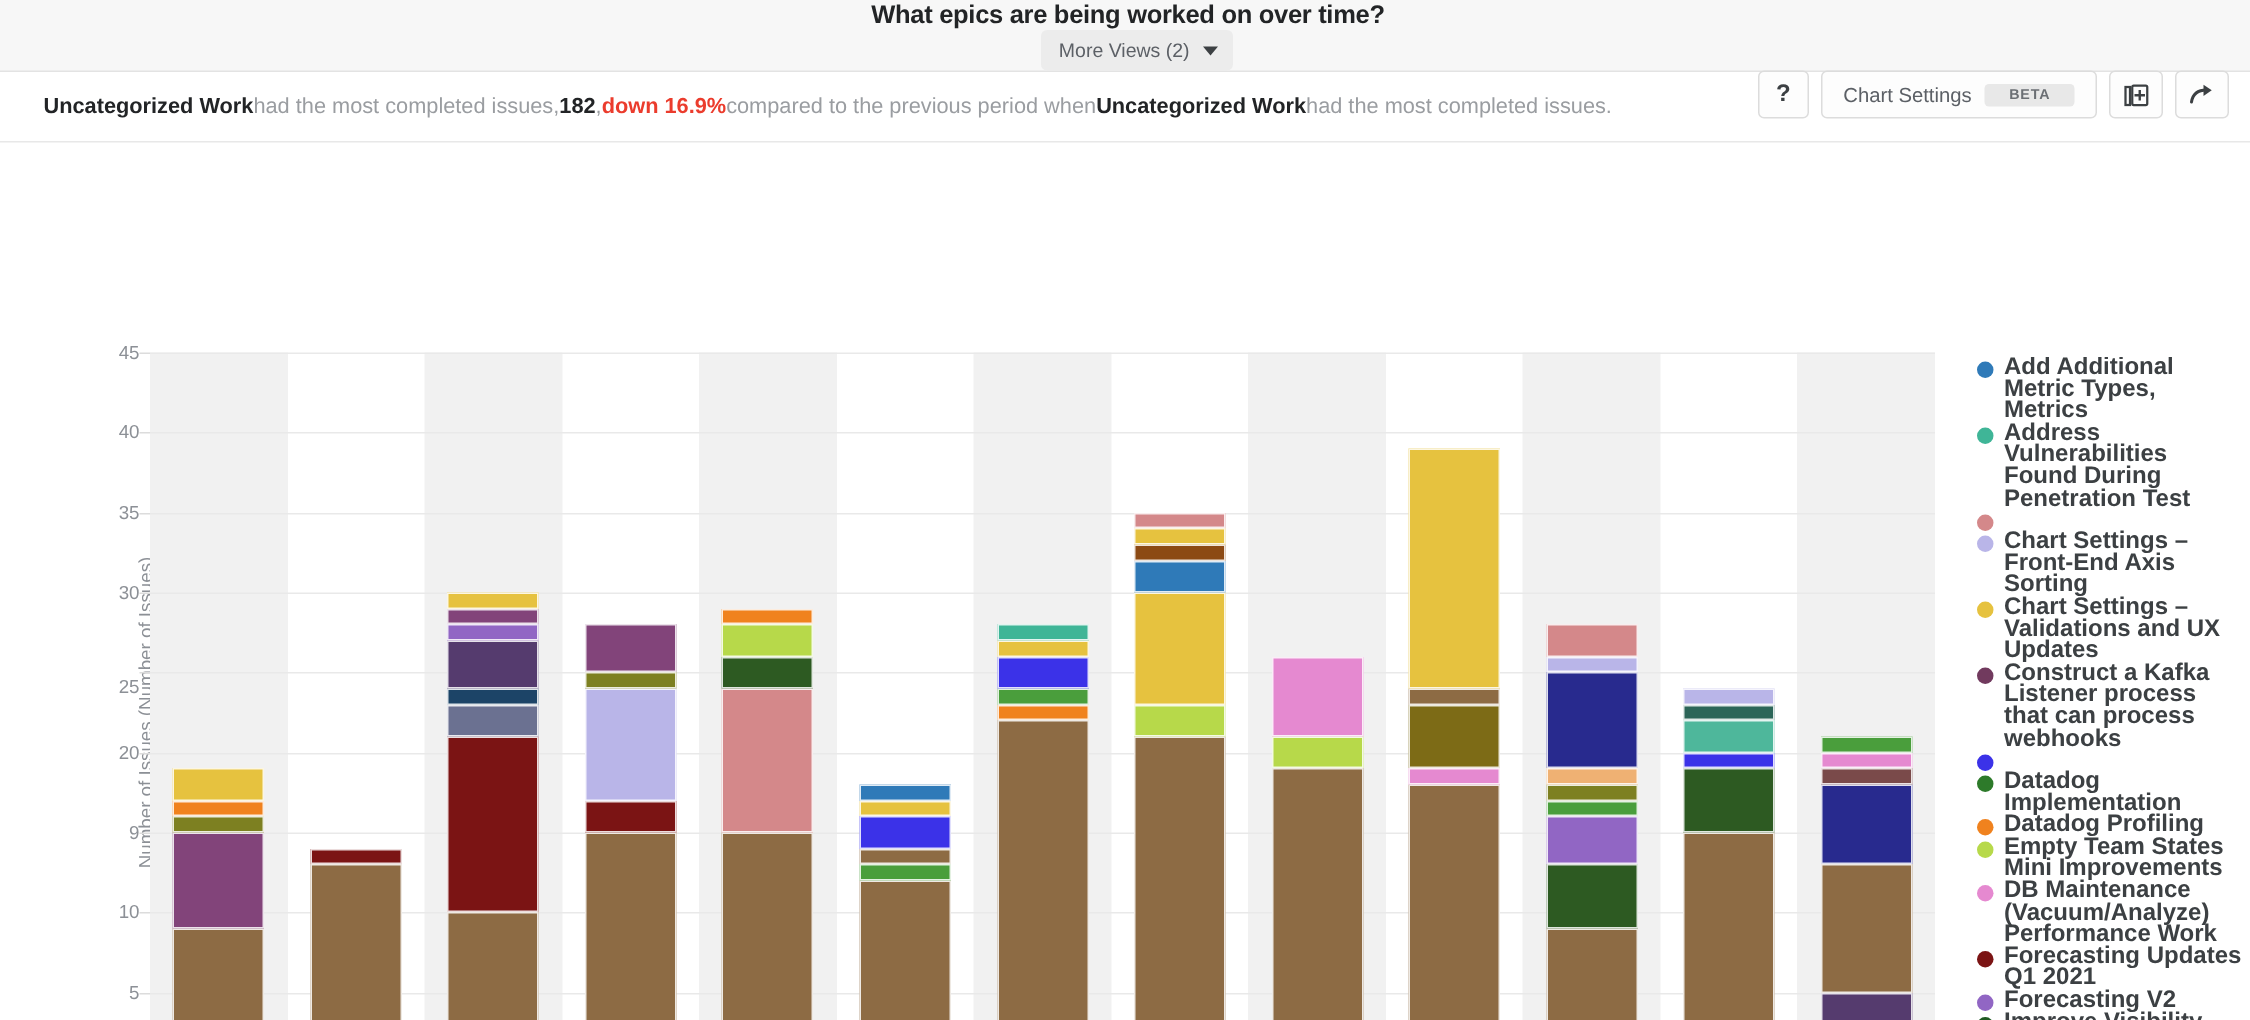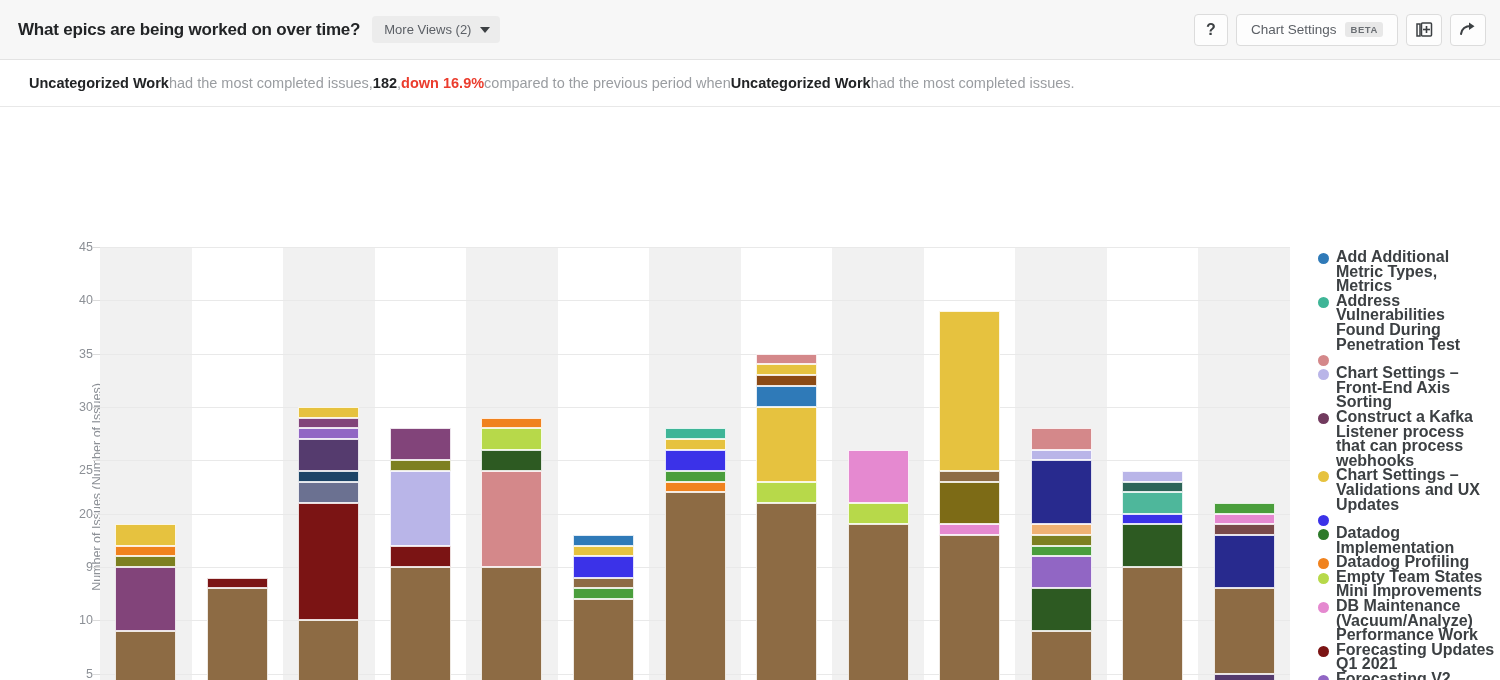--- a/index.html
+++ b/index.html
@@ -5,26 +5,27 @@
   html,body{margin:0;padding:0;}
   body{
     width:1500px;height:680px;overflow:hidden;
     background:#ffffff;
     font-family:"Liberation Sans", sans-serif;
     color:#3c4043;
     -webkit-font-smoothing:antialiased;
   }
   
   .header{
-    height:60px;box-sizing:border-box;
+    height:48px;box-sizing:border-box;
     background:#f7f7f7;
     border-bottom:1px solid #e3e3e3;
     display:flex;align-items:center;
     padding:0 14px 0 18px;
     position:relative;
+    flex-direction:column;
   }
   .page-title{
     font-size:17px;font-weight:bold;color:#222426;
     letter-spacing:-0.2px;white-space:nowrap;
   }
   .more-views{
     margin-left:12px;
     background:#ececec;
     border-radius:4px;
     padding:6px 10px 6px 12px;
@@ -49,21 +50,21 @@
     height:30px;
     display:flex;align-items:center;justify-content:center;
     cursor:pointer;
     color:#3c4043;
   }
   .hbtn.help{width:32px;font-size:16px;font-weight:bold;}
   .hbtn.settings{padding:0 14px;gap:9px;font-size:13.5px;color:#5c6066;}
   .beta{
     background:#e8e8e8;color:#6b6f74;
     font-size:9.5px;letter-spacing:.6px;font-weight:bold;
-    padding:2px 5px;border-radius:3px;
+    padding:2px 16px;border-radius:3px;
   }
   .hbtn.icon-only{width:34px;}
   
   .insight{
     height:47px;box-sizing:border-box;
     border-bottom:1px solid #e8e8e8;
     display:flex;align-items:center;
     padding:0 0 0 29px;
     font-size:14.5px;color:#9a9da1;
     white-space:nowrap;
@@ -333,28 +334,28 @@
         <span class="legend-label">Address Vulnerabilities Found During Penetration Test</span>
       </div>
       <div class="legend-item">
         <span class="dot" style="background: rgb(212, 136, 138);"></span>
       </div>
       <div class="legend-item">
         <span class="dot" style="background: rgb(185, 181, 232);"></span>
         <span class="legend-label">Chart Settings – Front-End Axis Sorting</span>
       </div>
       <div class="legend-item">
+        <span class="dot" style="background: rgb(230, 194, 63);"></span>
+        <span class="legend-label">Chart Settings – Validations and UX Updates</span>
+      </div>
+      <div class="legend-item">
         <span class="dot" style="background: rgb(113, 58, 94);"></span>
         <span class="legend-label">Construct a Kafka Listener process that can process webhooks</span>
       </div>
       <div class="legend-item">
-        <span class="dot" style="background: rgb(230, 194, 63);"></span>
-        <span class="legend-label">Chart Settings – Validations and UX Updates</span>
-      </div>
-      <div class="legend-item">
         <span class="dot" style="background: rgb(59, 50, 232);"></span>
       </div>
       <div class="legend-item">
         <span class="dot" style="background: rgb(45, 122, 42);"></span>
         <span class="legend-label">Datadog Implementation</span>
       </div>
       <div class="legend-item">
         <span class="dot" style="background: rgb(240, 130, 30);"></span>
         <span class="legend-label">Datadog Profiling</span>
       </div>

